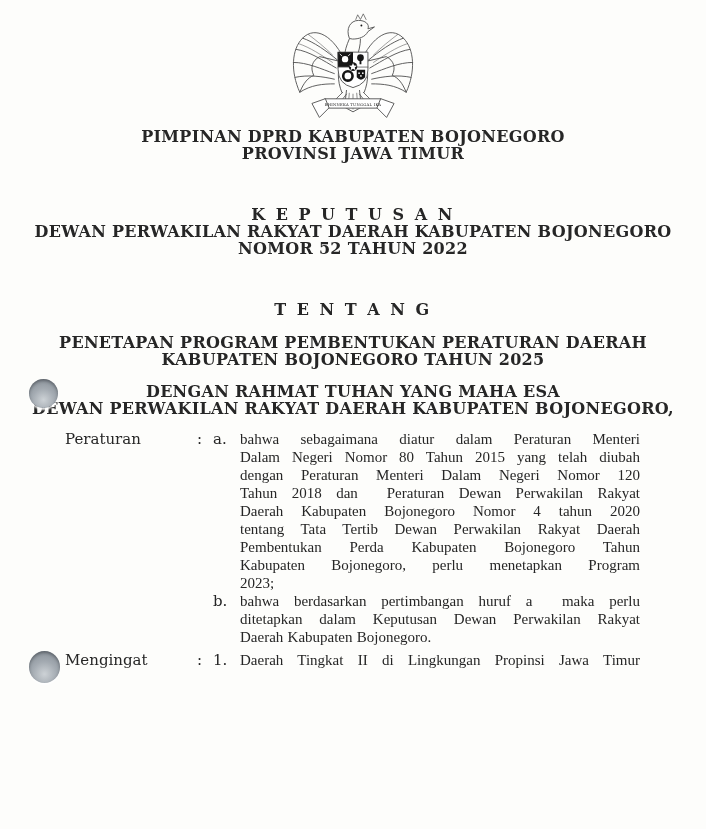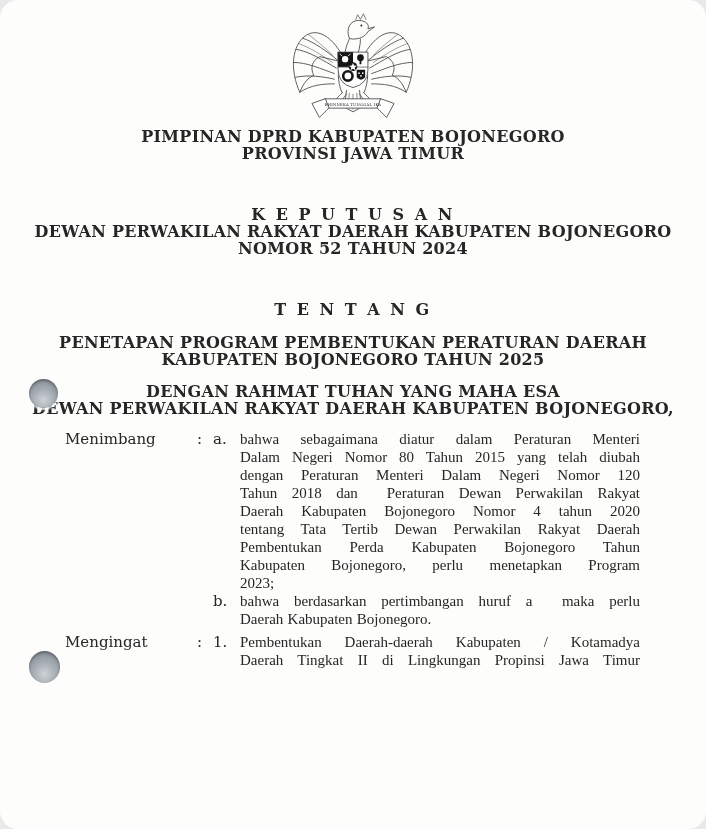--- a/index.html
+++ b/index.html
@@ -1,20 +1,19 @@
 <!DOCTYPE html>
 <html><head>
 <meta charset="utf-8">
 <style>
   html,body { margin:0; padding:0; background:#e9e9e9; }
   .page {
     position:relative; width:706px; height:829px; overflow:hidden;
     background:#fdfdfb; color:#262626;
     font-family:"DejaVu Serif","Liberation Serif",serif;
-    border-radius:18px;
   }
   
   .hole {
     position:absolute; left:29px; border-radius:50%;
     background:radial-gradient(circle at 50% 72%, #cdd2d6 0%, #a3aab1 45%, #7f878f 100%);
     box-shadow:0 2px 2px rgba(255,255,255,.9), inset 0 2px 3px rgba(40,45,50,.45);
   }
   .hole.h1 { top:379px; width:29px; height:29px; }
   .hole.h2 { top:651px; width:31px; height:32px; }
 
@@ -122,71 +121,71 @@
   </svg>
 
   <div class="c hdr">
     <div>PIMPINAN DPRD KABUPATEN BOJONEGORO</div>
     <div>PROVINSI JAWA TIMUR</div>
   </div>
 
   <div class="c kep">
     <div class="sp">K E P U T U S A N</div>
     <div>DEWAN PERWAKILAN RAKYAT DAERAH KABUPATEN BOJONEGORO</div>
-    <div>NOMOR 52 TAHUN 2024</div>
+    <div>NOMOR 52 TAHUN 2022</div>
   </div>
 
   <div class="c tentang sp">T E N T A N G</div>
 
   <div class="c subject">
     <div>PENETAPAN PROGRAM PEMBENTUKAN PERATURAN DAERAH</div>
     <div>KABUPATEN BOJONEGORO TAHUN 2025</div>
   </div>
 
   <div class="c preamble">
     <div>DENGAN RAHMAT TUHAN YANG MAHA ESA</div>
     <div>DEWAN PERWAKILAN RAKYAT DAERAH KABUPATEN BOJONEGORO,</div>
   </div>
 
   <div class="clause menimbang">
-    <div class="label">Menimbang</div>
+    <div class="label">Peraturan</div>
     <div class="colon">:</div>
     <div class="items">
       <div class="item">
         <div class="marker">a.</div>
         <div class="lines">
             <div class="line">bahwa sebagaimana diatur dalam Peraturan Menteri</div>
             <div class="line">Dalam Negeri Nomor 80 Tahun 2015 yang telah diubah</div>
             <div class="line">dengan Peraturan Menteri Dalam Negeri Nomor 120</div>
             <div class="line">Tahun 2018 dan&nbsp; Peraturan Dewan Perwakilan Rakyat</div>
             <div class="line">Daerah Kabupaten Bojonegoro Nomor 4 tahun 2020</div>
             <div class="line">tentang Tata Tertib Dewan Perwakilan Rakyat Daerah</div>
             <div class="line">Pembentukan Perda Kabupaten Bojonegoro Tahun</div>
             <div class="line">Kabupaten Bojonegoro, perlu menetapkan Program</div>
             <div class="line last">2023;</div>
           </div>
       </div>
       <div class="item">
         <div class="marker">b.</div>
         <div class="lines">
             <div class="line">bahwa berdasarkan pertimbangan huruf a&nbsp; maka perlu</div>
+            <div class="line">ditetapkan dalam Keputusan Dewan Perwakilan Rakyat</div>
             <div class="line last">Daerah Kabupaten Bojonegoro.</div>
           </div>
       </div>
     </div>
   </div>
 
   <div class="clause mengingat">
     <div class="label">Mengingat</div>
     <div class="colon">:</div>
     <div class="items">
       <div class="item">
         <div class="marker">1.</div>
         <div class="lines">
-            <div class="line">Pembentukan Daerah-daerah Kabupaten / Kotamadya</div>
             <div class="line">Daerah Tingkat II di Lingkungan Propinsi Jawa Timur</div>
           </div>
       </div>
 
     </div>
   </div>
 
 </div>
 
 </body></html>

